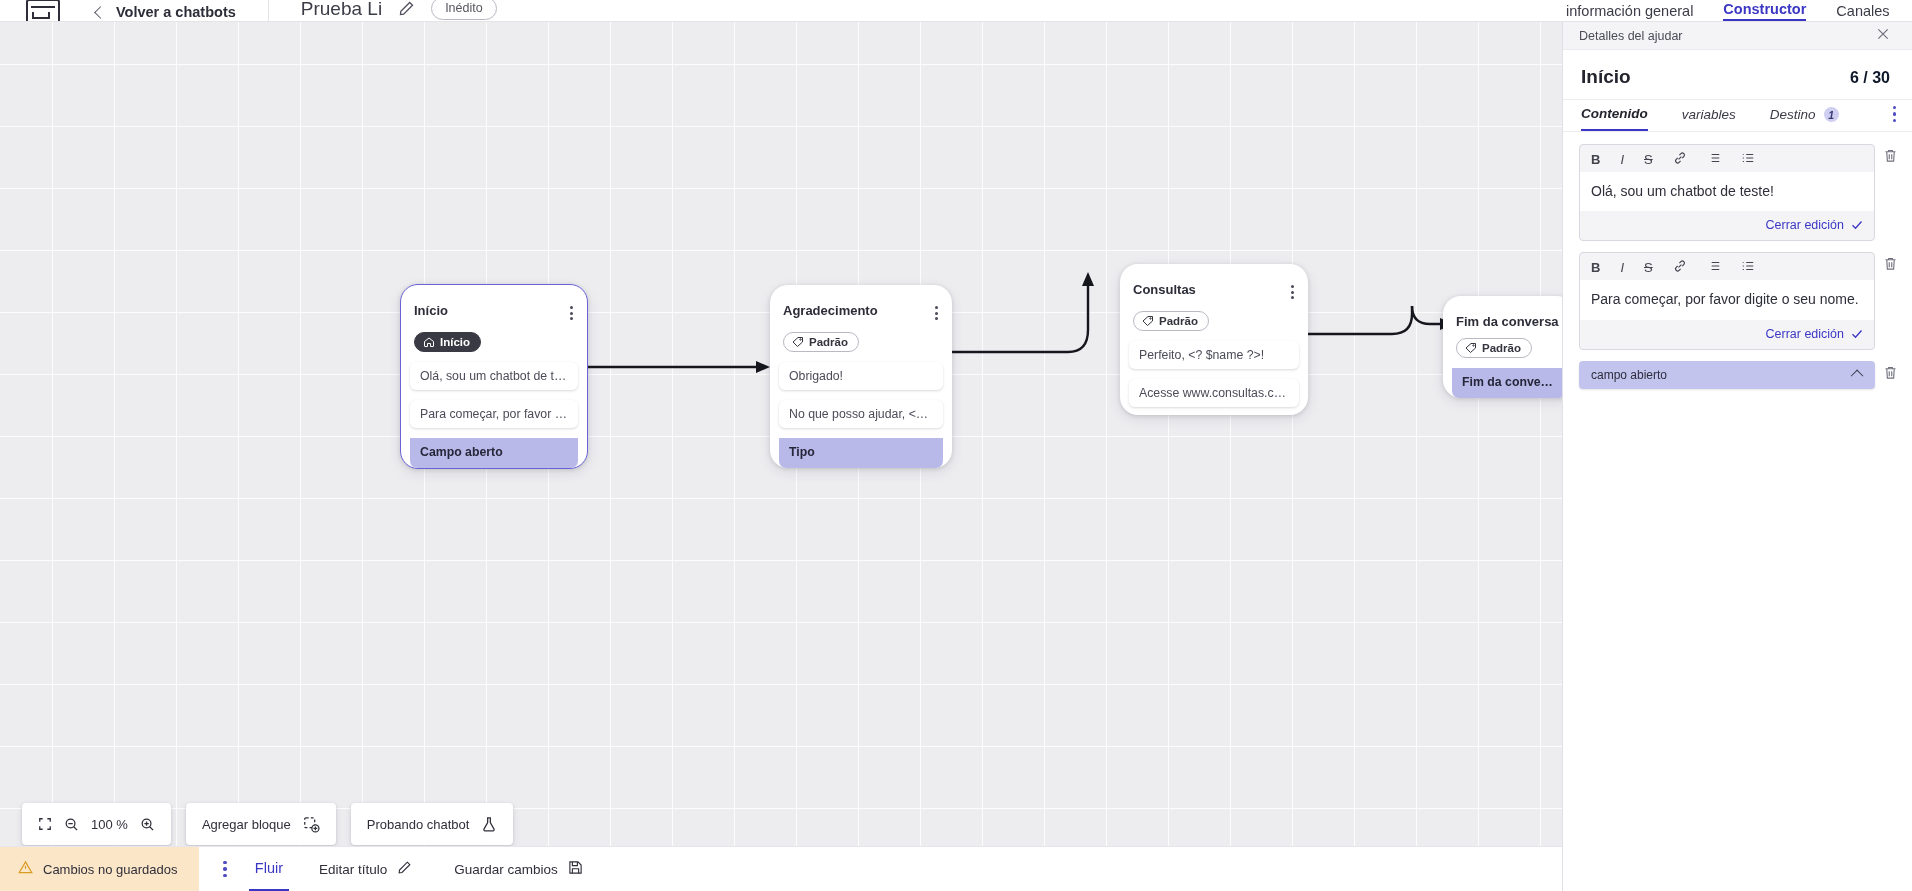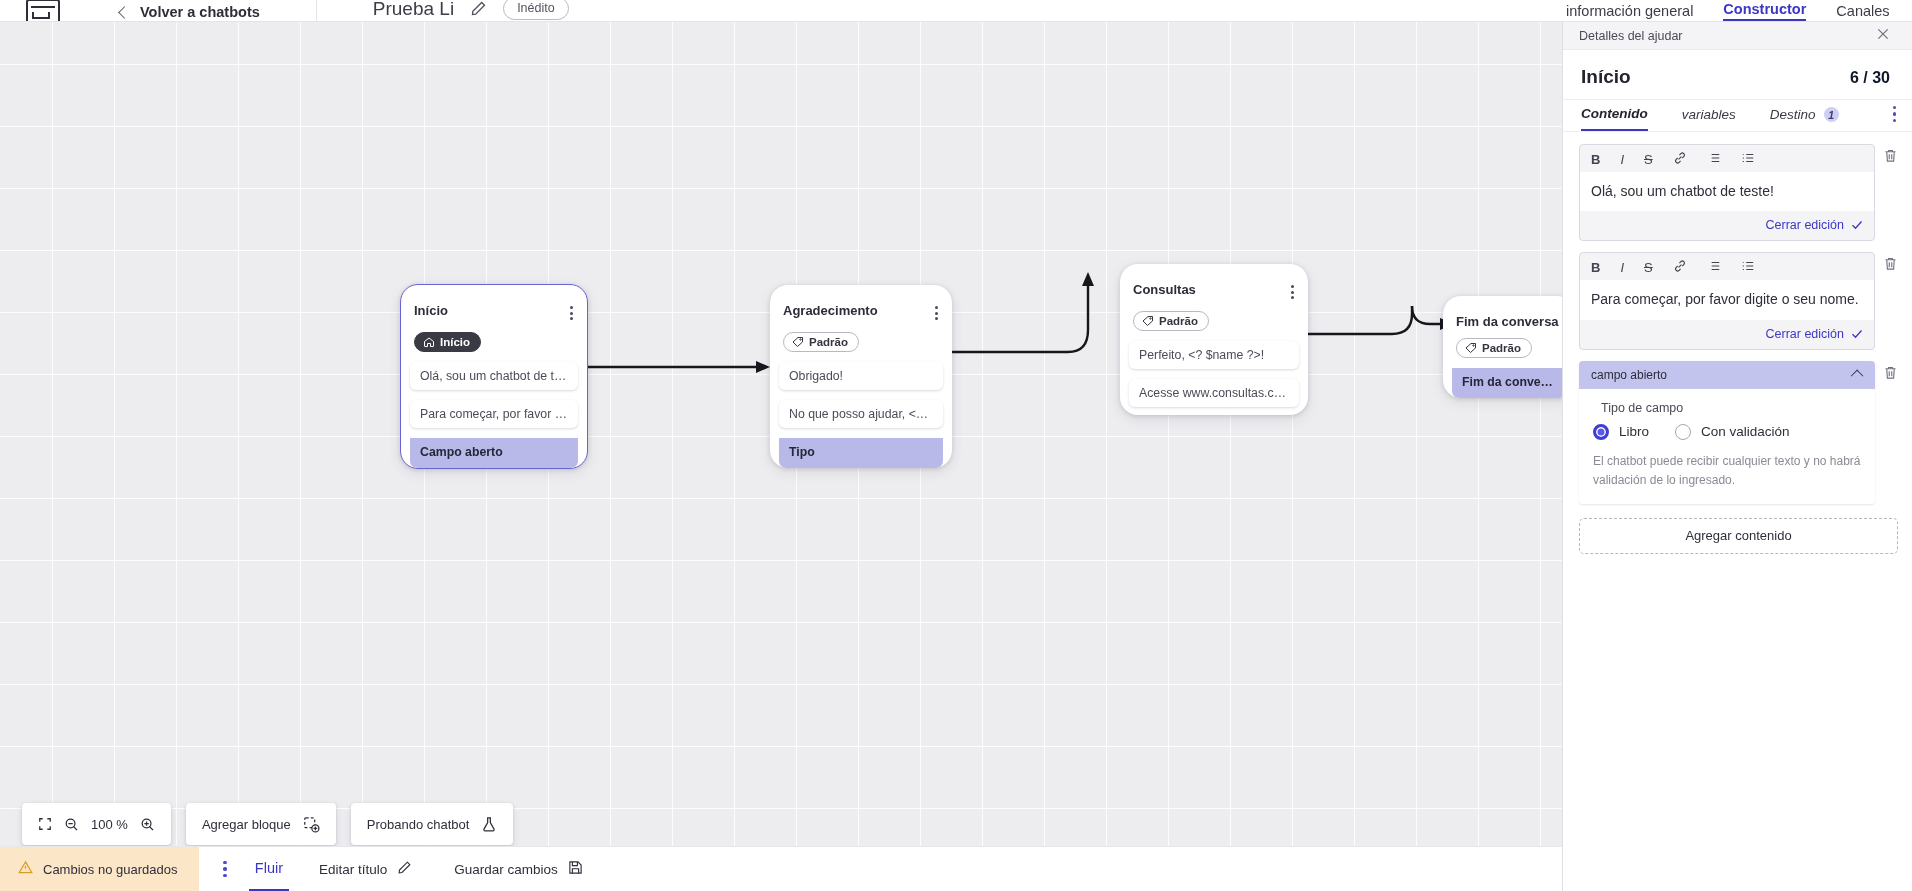--- a/index.html
+++ b/index.html
@@ -8,21 +8,21 @@
     font-family: "Liberation Sans", sans-serif;
     background: #ffffff;
     overflow: hidden;
   }
   body { position: relative; }
 
   
   .topbar {
     position: absolute; top: 0; left: 0; width: 1562px; height: 22px;
     background: #ffffff; border-bottom: 1px solid #e3e3e8;
-    display: flex; align-items: flex-end; overflow: hidden; gap: 24px;
+    display: flex; align-items: flex-end; overflow: hidden;
   }
   .logo-box {
     width: 34px; height: 26px; margin-left: 26px; margin-bottom: -4px;
     border: 2px solid #2e2e3a; border-radius: 3px;
     display: flex; align-items: center; justify-content: center;
     position: relative; flex: 0 0 auto;
   }
   .logo-box:before{
     content:""; position:absolute; left:3px; right:3px; top:5px; height:2px; background:#2e2e3a;
   }
@@ -507,34 +507,21 @@
           <path d="M4 6h16M9 6V4h6v2M6 6l1 15h10l1-15M10 10v8M14 10v8"></path>
         </svg>
     </div>
 
     <div class="editor-row">
       <div class="block-card">
         <div class="block-hd">
           <span>campo abierto</span>
           <span class="chev-up"></span>
         </div>
-        <div class="block-bd">
-          <div class="field-lbl">Tipo de campo</div>
-          <div class="radio-row">
-            <span class="radio on"></span>
-            <span class="radio-lbl">Libro</span>
-            <span class="radio"></span>
-            <span class="radio-lbl">Con validación</span>
-          </div>
-          <div class="hint">El chatbot puede recibir cualquier texto y no habrá validación de lo ingresado.</div>
-        </div>
       </div>
       <svg class="trash" viewBox="0 0 24 24" fill="none" stroke="#70707e" stroke-width="1.8">
           <path d="M4 6h16M9 6V4h6v2M6 6l1 15h10l1-15M10 10v8M14 10v8"></path>
         </svg>
     </div>
   </div>
 
-  <div class="add-content">
-    <span>Agregar contenido</span>
-  </div>
 
 </div>
 
 </body></html>

